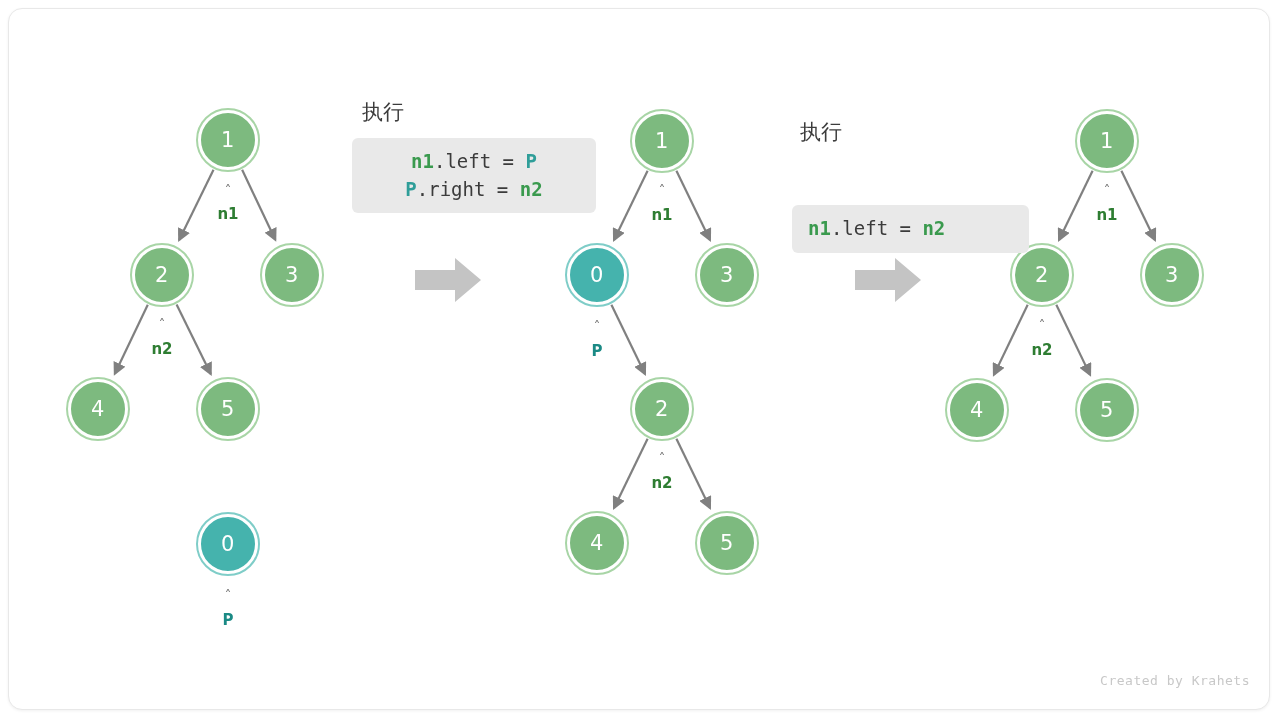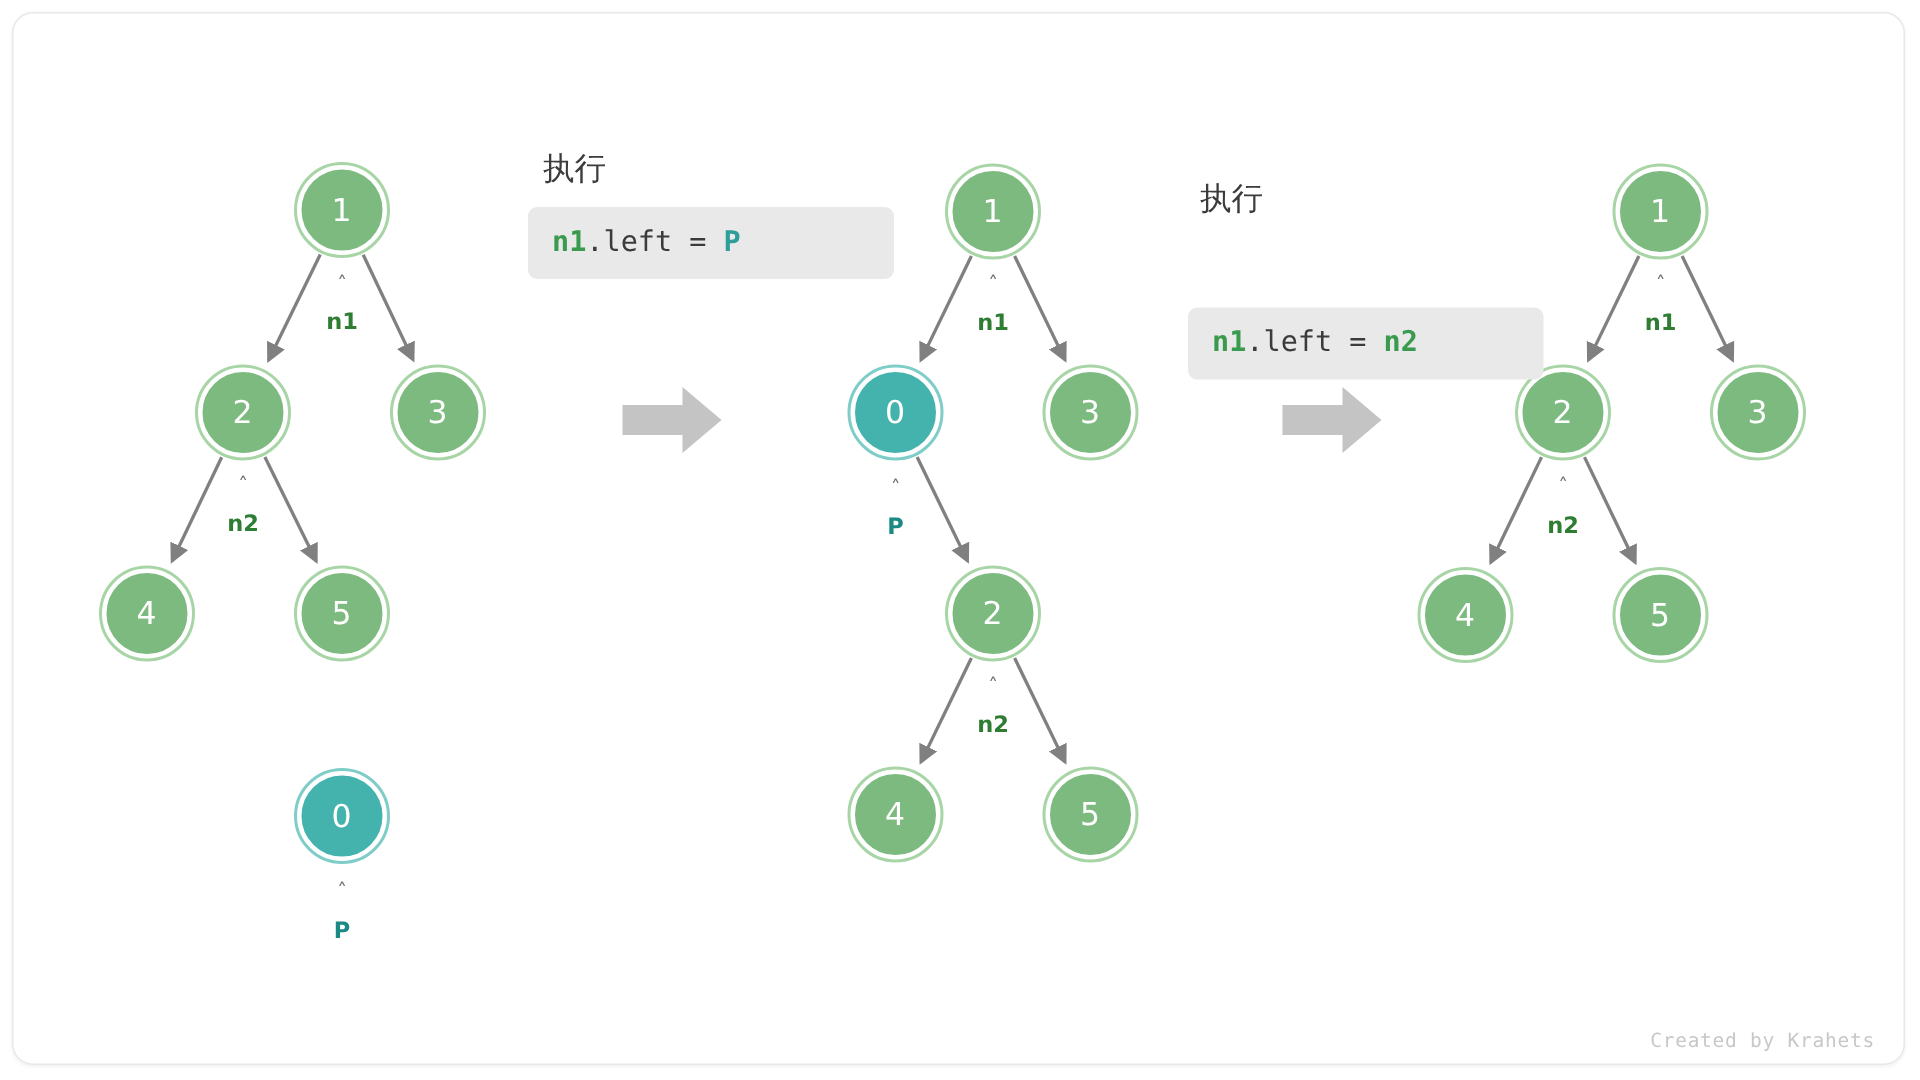--- a/index.html
+++ b/index.html
@@ -96,21 +96,21 @@
     white-space: pre;
     color: #3b3b3b;
   }
   .code-line { white-space: pre; }
   .tok-n { color: #3a9a4e; font-weight: bold; }
   .tok-p { color: #2f9e99; font-weight: bold; }
   .tok-plain { color: #3b3b3b; }
   .footer {
     position: absolute;
     right: 30px;
-    bottom: 18px;
+    bottom: 32px;
     font-family: "DejaVu Sans Mono", monospace;
     font-size: 13px;
     color: #c8c8c8;
     letter-spacing: 0.5px;
   }
 </style>
 </head>
 <body>
 
 <div id="canvas">
@@ -178,18 +178,18 @@
       <div class="caret" style="left: 1077px; top: 182px; width: 60px;">˄</div>
       <div class="ptr-label green" style="left: 1067px; top: 206px; width: 80px;">n1</div>
       <div class="caret" style="left: 1012px; top: 317px; width: 60px;">˄</div>
       <div class="ptr-label green" style="left: 1002px; top: 341px; width: 80px;">n2</div>
     </div>
   <div id="titles-host">
       <div class="step-title" style="left: 362px; top: 98px;">执行</div>
       <div class="step-title" style="left: 800px; top: 118px;">执行</div>
     </div>
   <div id="code-host">
-      <div class="code-box" style="left: 352px; top: 138px; width: 212px;"><div class="code-line"><span class="tok-n">n1</span><span class="tok-plain">.left = </span><span class="tok-p">P</span></div></div>
+      <div class="code-box" style="left: 352px; top: 138px; width: 212px; text-align: center;"><div class="code-line"><span class="tok-n">n1</span><span class="tok-plain">.left = </span><span class="tok-p">P</span></div><div class="code-line"><span class="tok-p">P</span><span class="tok-plain">.right = </span><span class="tok-n">n2</span></div></div>
       <div class="code-box" style="left: 792px; top: 158px; width: 205px; margin-top: 47px;"><div class="code-line"><span class="tok-n">n1</span><span class="tok-plain">.left = </span><span class="tok-n">n2</span></div></div>
     </div>
 
   <div class="footer">Created by Krahets</div>
 </div>
 
 </body></html>

